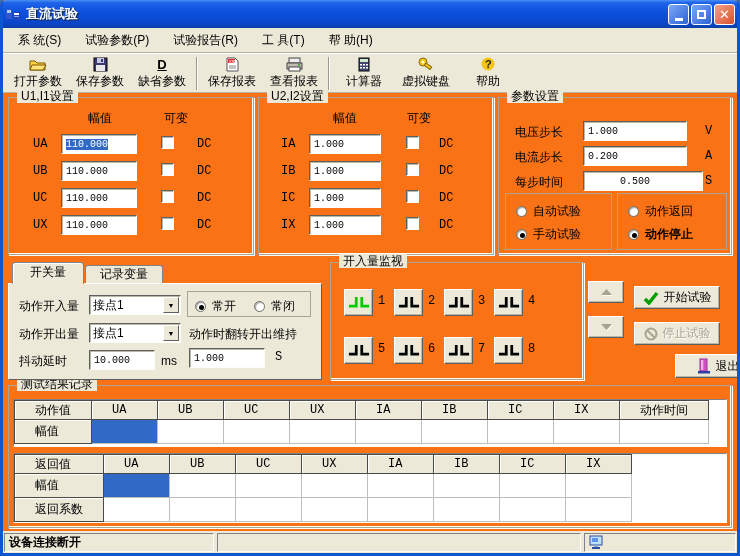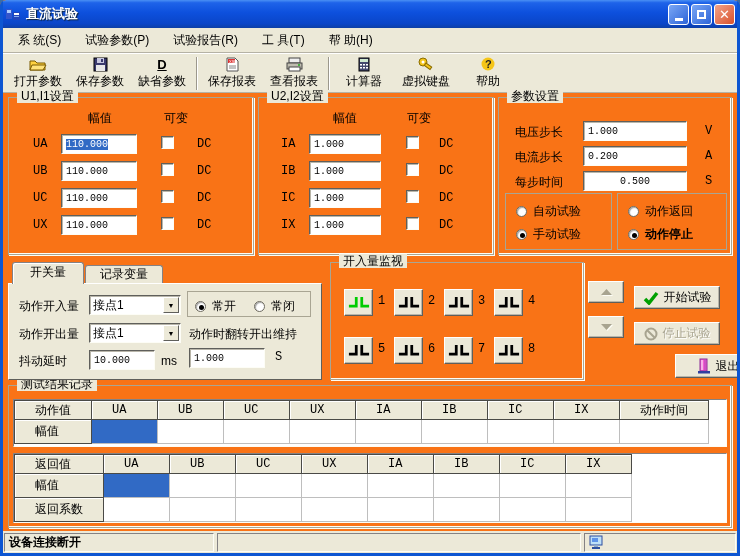--- a/index.html
+++ b/index.html
@@ -265,21 +265,21 @@
       </div>
     <span class="abs mono" style="left:206px;top:26px;">V</span>
 
     <span class="abs" style="left:16px;top:51px;">电流步长</span>
     <div class="tb" style="left:84px;top:48px;width:104px;">
         <span>0.200</span>
       </div>
     <span class="abs mono" style="left:206px;top:51px;">A</span>
 
     <span class="abs" style="left:16px;top:76px;">每步时间</span>
-    <div class="tb" style="left:84px;top:73px;width:104px;padding-left:36px;">
+    <div class="tb" style="left:84px;top:73px;width:120px;padding-left:36px;">
         <span>0.500</span>
       </div>
     <span class="abs mono" style="left:206px;top:76px;">S</span>
 
     <div class="abs" style="left:6px;top:95px;width:107px;height:57px;border:1px solid #A9A593;">
       <div class="ropt" style="left:10px;top:9px;">
           <span class="rdot"></span>
           <span>自动试验</span>
         </div>
       <div class="ropt on" style="left:10px;top:32px;">

